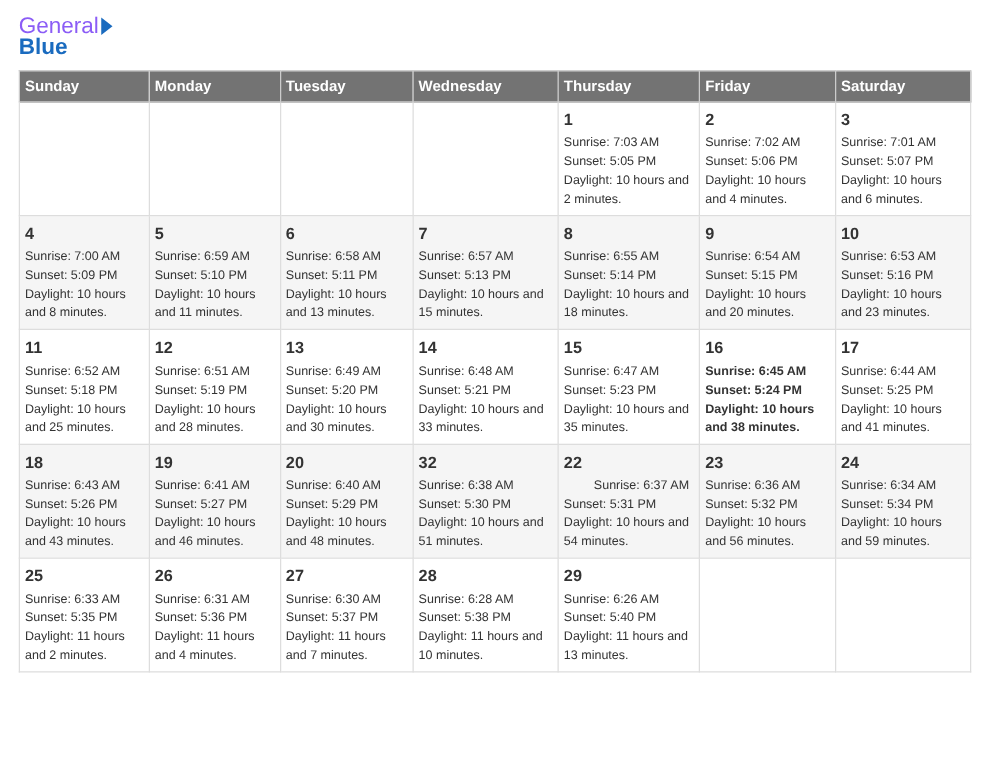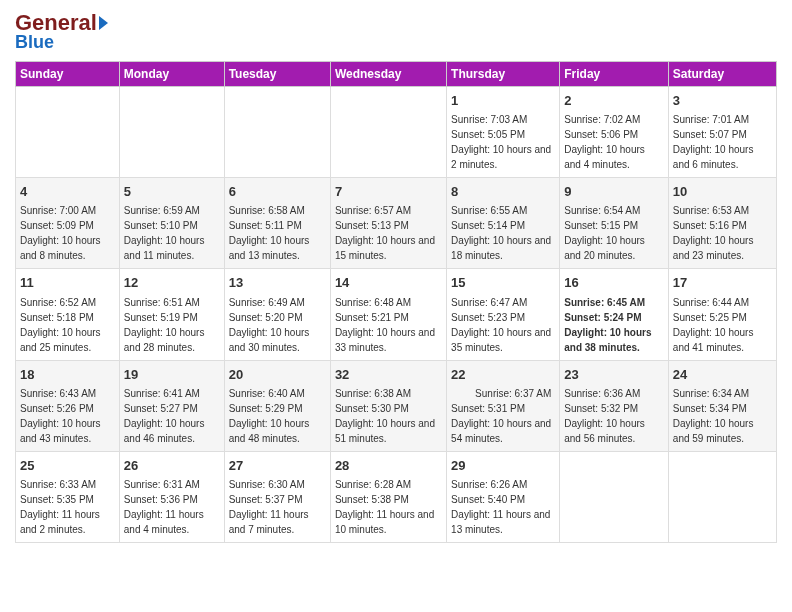--- a/index.html
+++ b/index.html
@@ -37,21 +37,21 @@
       font-size: 14px;
       font-weight: normal;
       color: #555;
     }
     table {
       width: 100%;
       border-collapse: collapse;
       font-size: 10.5px;
     }
     thead tr th {
-      background-color: #a21caf;
+      background-color: #737373;
       color: #fff;
       padding: 5px 4px;
       text-align: left;
       font-size: 12px;
       border: 1px solid #ccc;
     }
     tbody tr td {
       vertical-align: top;
       padding: 5px 4px;
       border: 1px solid #ddd;
@@ -71,21 +71,21 @@
       font-size: 10px;
       color: #333;
     }
   </style>
 </head>
 <body>
 
 <div class="header">
   <div class="logo">
     <div class="logo-line">
-      <span style="font-size:22px;font-weight:bold;color:#7f1d1d;">General</span>
+      <span style="font-size:18px;font-weight:normal;color:#8b5cf6;">General</span>
       <span style="display:inline-block;width:0;height:0;border-left:9px solid #1a6bbf;border-top:7px solid transparent;border-bottom:7px solid transparent;margin-left:2px;vertical-align:middle;"></span>
     </div>
     <span style="font-size:18px;font-weight:bold;color:#1a6bbf;margin-top:-4px;">Blue</span>
   </div>
   <div class="title-block">
     <h1></h1>
     <h2></h2>
   </div>
 </div>
 

